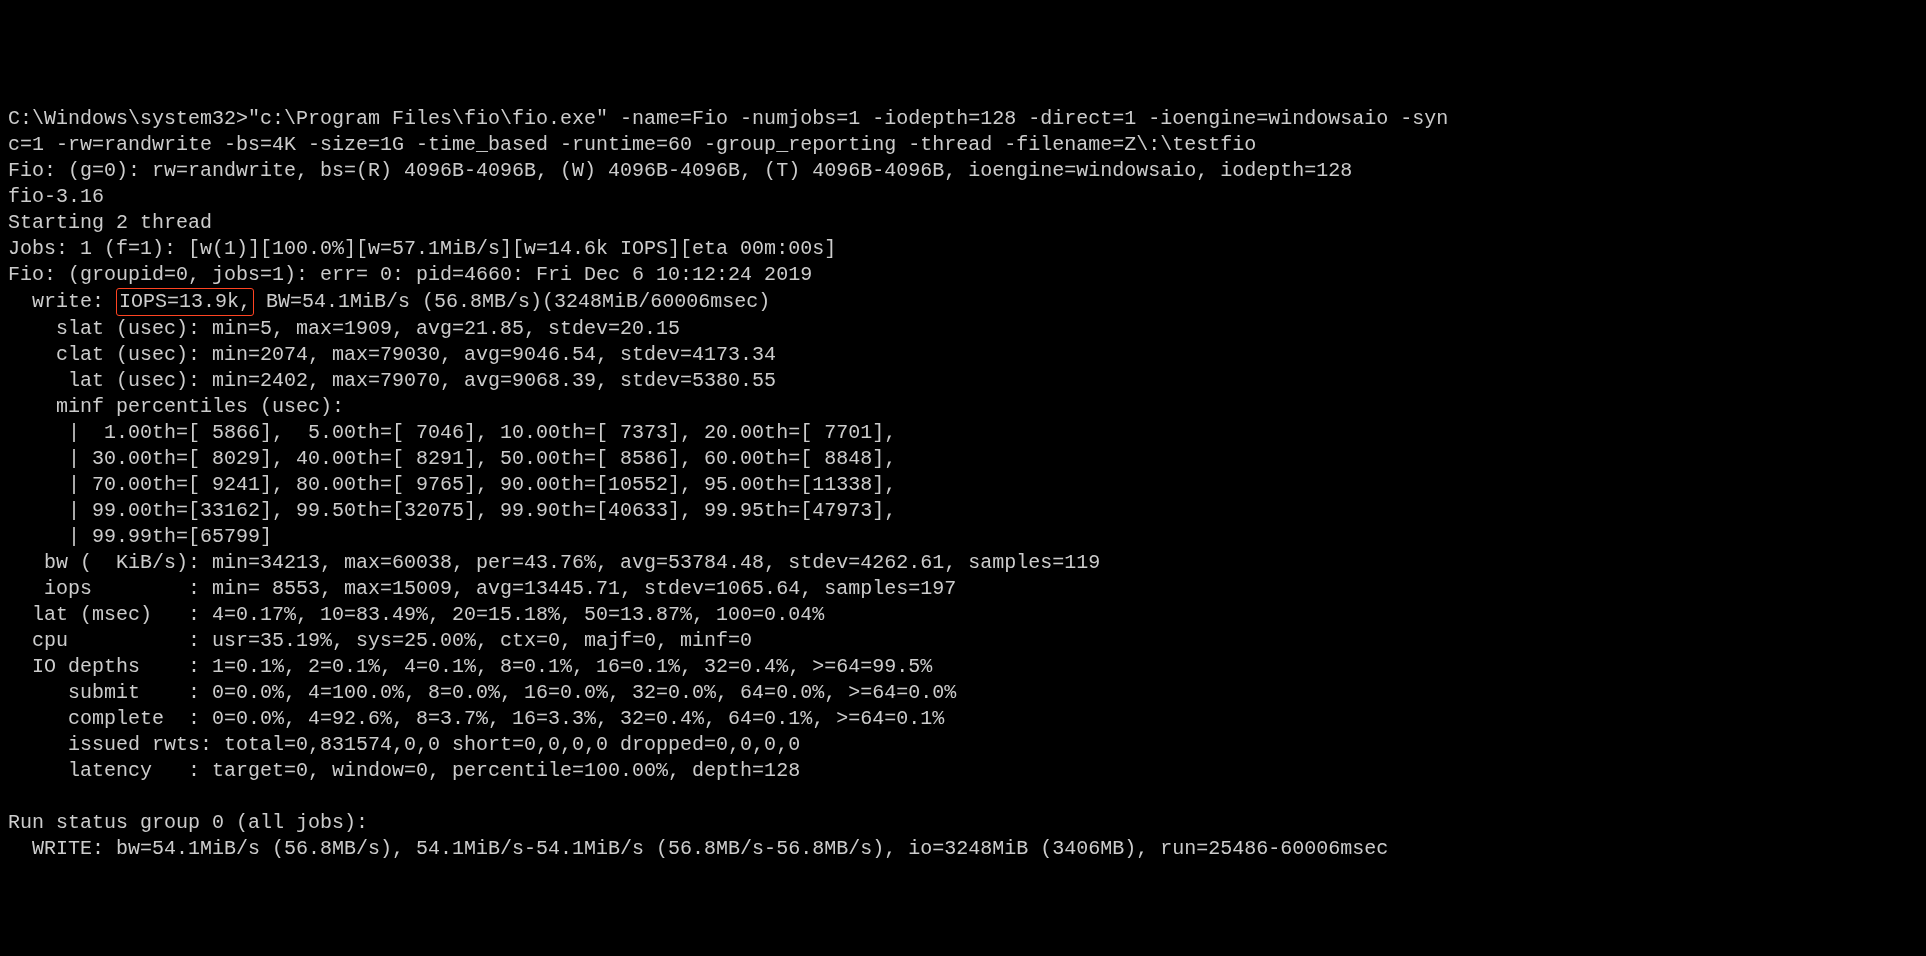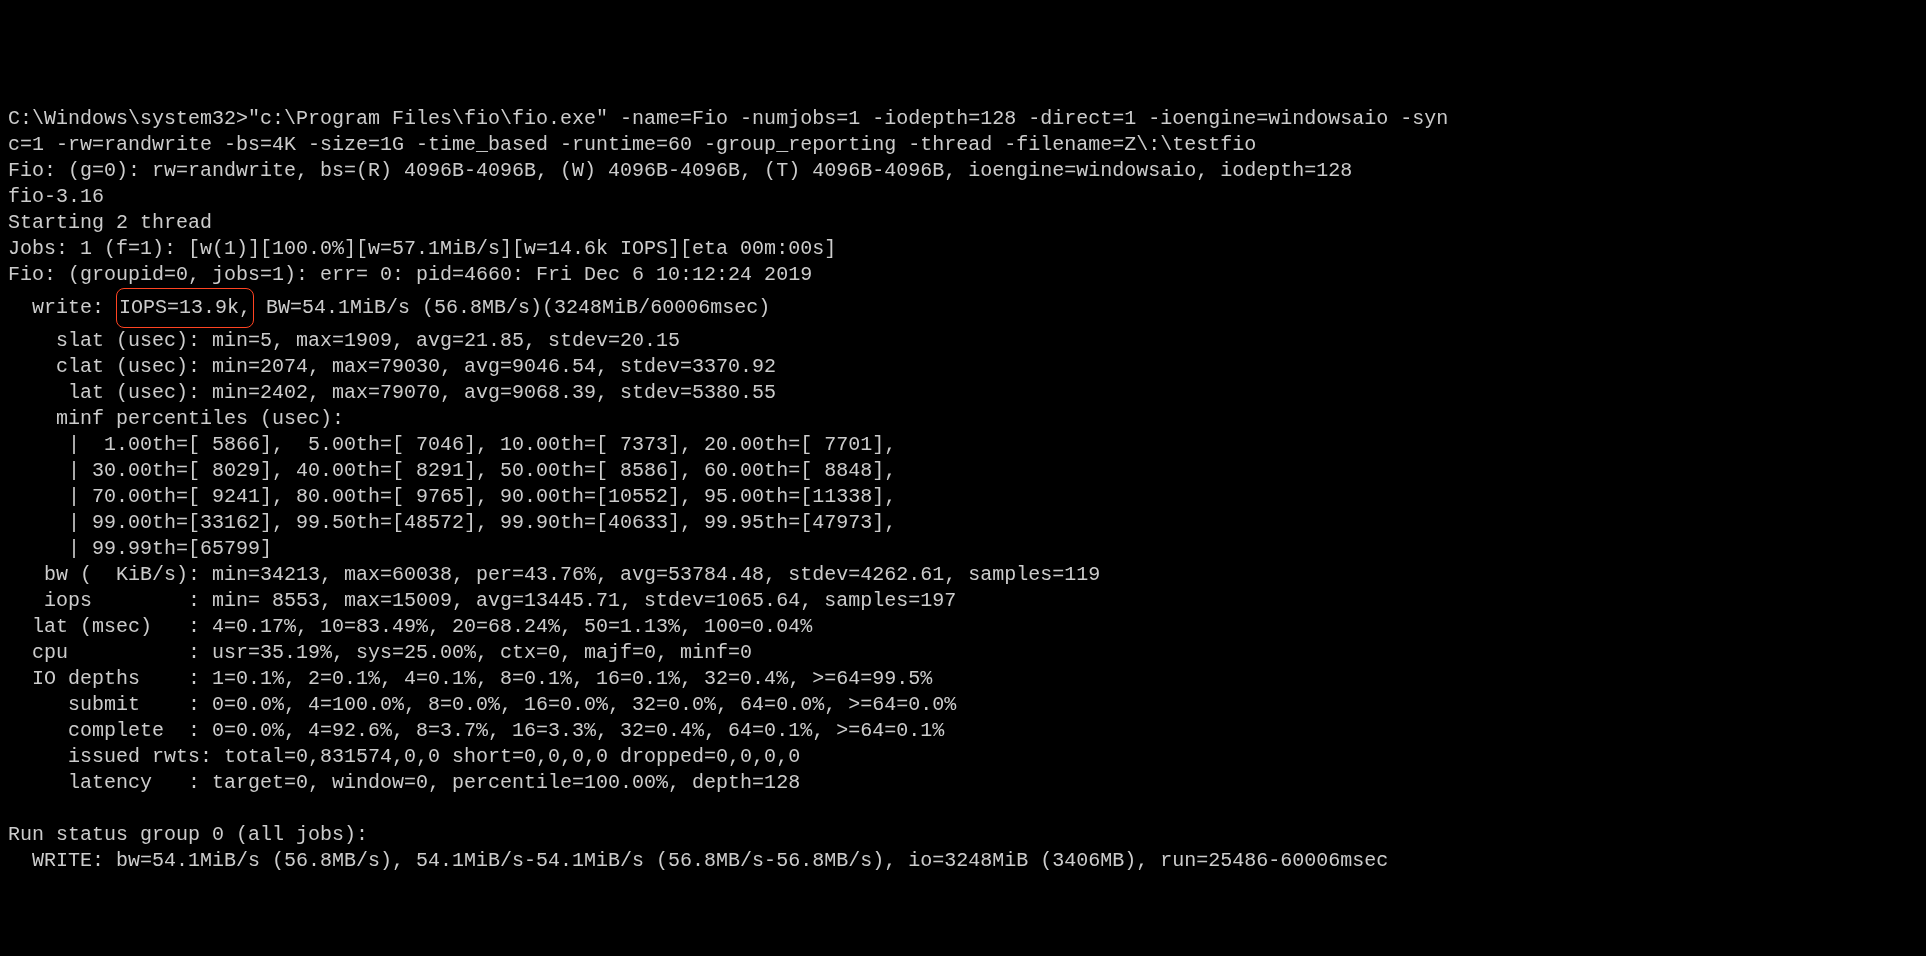--- a/index.html
+++ b/index.html
@@ -9,52 +9,52 @@
       font-family: 'Consolas', 'Courier New', monospace;
       font-size: 20px;
       line-height: 26px;
       padding: 2px 8px;
       white-space: pre;
       width: 1926px;
       min-height: 956px;
     }
     .highlight {
       border: 1.5px solid #ff4422;
-      border-radius: 8px;
-      padding: 8px 2px;
+      border-radius: 3px;
+      padding: 2px 2px;
       display: inline-block;
       line-height: 22px;
       text-align: right;
     }
   </style>
 </head>
 <body>
 
 
 
 <div><span>C:\Windows\system32&gt;"c:\Program Files\fio\fio.exe" -name=Fio -numjobs=1 -iodepth=128 -direct=1 -ioengine=windowsaio -syn</span>
 <span>c=1 -rw=randwrite -bs=4K -size=1G -time_based -runtime=60 -group_reporting -thread -filename=Z\:\testfio</span>
 <span>Fio: (g=0): rw=randwrite, bs=(R) 4096B-4096B, (W) 4096B-4096B, (T) 4096B-4096B, ioengine=windowsaio, iodepth=128</span>
 <span>fio-3.16</span>
 <span>Starting 2 thread</span>
 <span>Jobs: 1 (f=1): [w(1)][100.0%][w=57.1MiB/s][w=14.6k IOPS][eta 00m:00s]</span>
 <span>Fio: (groupid=0, jobs=1): err= 0: pid=4660: Fri Dec 6 10:12:24 2019</span>
 <span>  write: </span><span class="highlight">IOPS=13.9k,</span><span> BW=54.1MiB/s (56.8MB/s)(3248MiB/60006msec)</span>
 <span>    slat (usec): min=5, max=1909, avg=21.85, stdev=20.15</span>
-<span>    clat (usec): min=2074, max=79030, avg=9046.54, stdev=3370.92</span>
+<span>    clat (usec): min=2074, max=79030, avg=9046.54, stdev=4173.34</span>
 <span>     lat (usec): min=2402, max=79070, avg=9068.39, stdev=5380.55</span>
 <span>    minf percentiles (usec):</span>
 <span>     |  1.00th=[ 5866],  5.00th=[ 7046], 10.00th=[ 7373], 20.00th=[ 7701],</span>
 <span>     | 30.00th=[ 8029], 40.00th=[ 8291], 50.00th=[ 8586], 60.00th=[ 8848],</span>
 <span>     | 70.00th=[ 9241], 80.00th=[ 9765], 90.00th=[10552], 95.00th=[11338],</span>
-<span>     | 99.00th=[33162], 99.50th=[48572], 99.90th=[40633], 99.95th=[47973],</span>
+<span>     | 99.00th=[33162], 99.50th=[32075], 99.90th=[40633], 99.95th=[47973],</span>
 <span>     | 99.99th=[65799]</span>
 <span>   bw (  KiB/s): min=34213, max=60038, per=43.76%, avg=53784.48, stdev=4262.61, samples=119</span>
 <span>   iops        : min= 8553, max=15009, avg=13445.71, stdev=1065.64, samples=197</span>
-<span>  lat (msec)   : 4=0.17%, 10=83.49%, 20=68.24%, 50=1.13%, 100=0.04%</span>
+<span>  lat (msec)   : 4=0.17%, 10=83.49%, 20=15.18%, 50=13.87%, 100=0.04%</span>
 <span>  cpu          : usr=35.19%, sys=25.00%, ctx=0, majf=0, minf=0</span>
 <span>  IO depths    : 1=0.1%, 2=0.1%, 4=0.1%, 8=0.1%, 16=0.1%, 32=0.4%, &gt;=64=99.5%</span>
 <span>     submit    : 0=0.0%, 4=100.0%, 8=0.0%, 16=0.0%, 32=0.0%, 64=0.0%, &gt;=64=0.0%</span>
 <span>     complete  : 0=0.0%, 4=92.6%, 8=3.7%, 16=3.3%, 32=0.4%, 64=0.1%, &gt;=64=0.1%</span>
 <span>     issued rwts: total=0,831574,0,0 short=0,0,0,0 dropped=0,0,0,0</span>
 <span>     latency   : target=0, window=0, percentile=100.00%, depth=128</span>
 <span></span>
 <span>Run status group 0 (all jobs):</span>
 <span>  WRITE: bw=54.1MiB/s (56.8MB/s), 54.1MiB/s-54.1MiB/s (56.8MB/s-56.8MB/s), io=3248MiB (3406MB), run=25486-60006msec</span></div>
 

